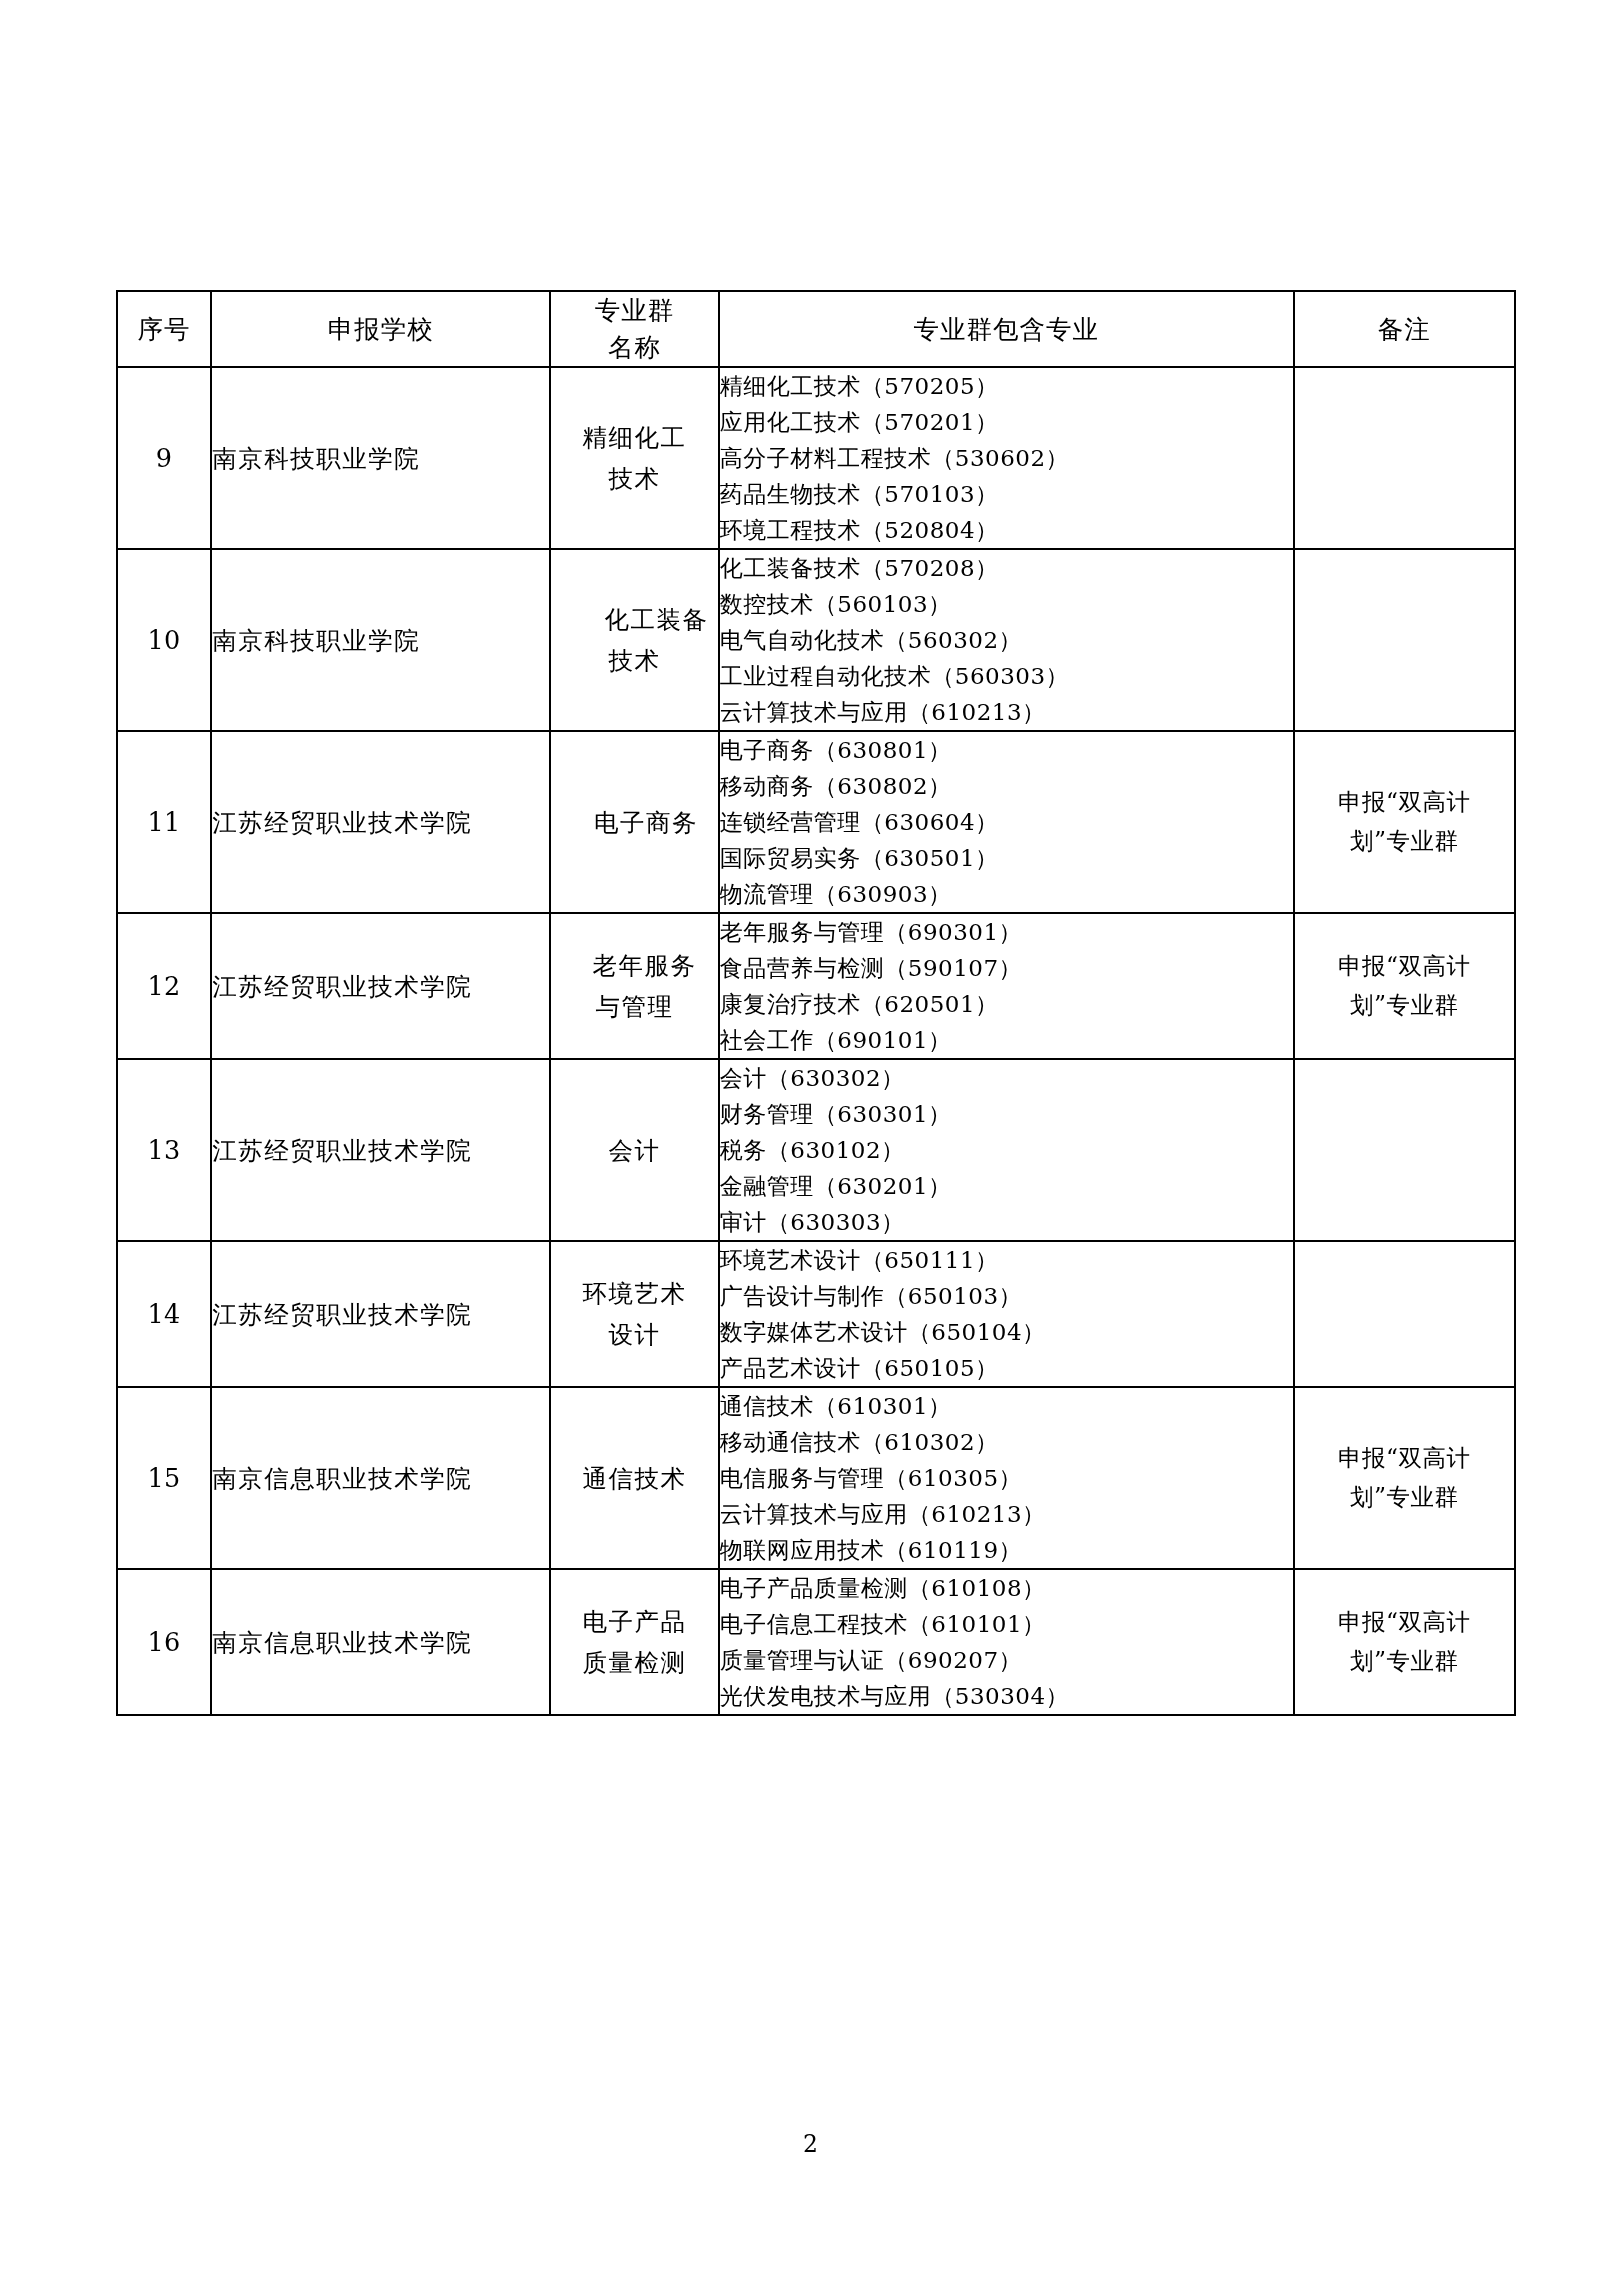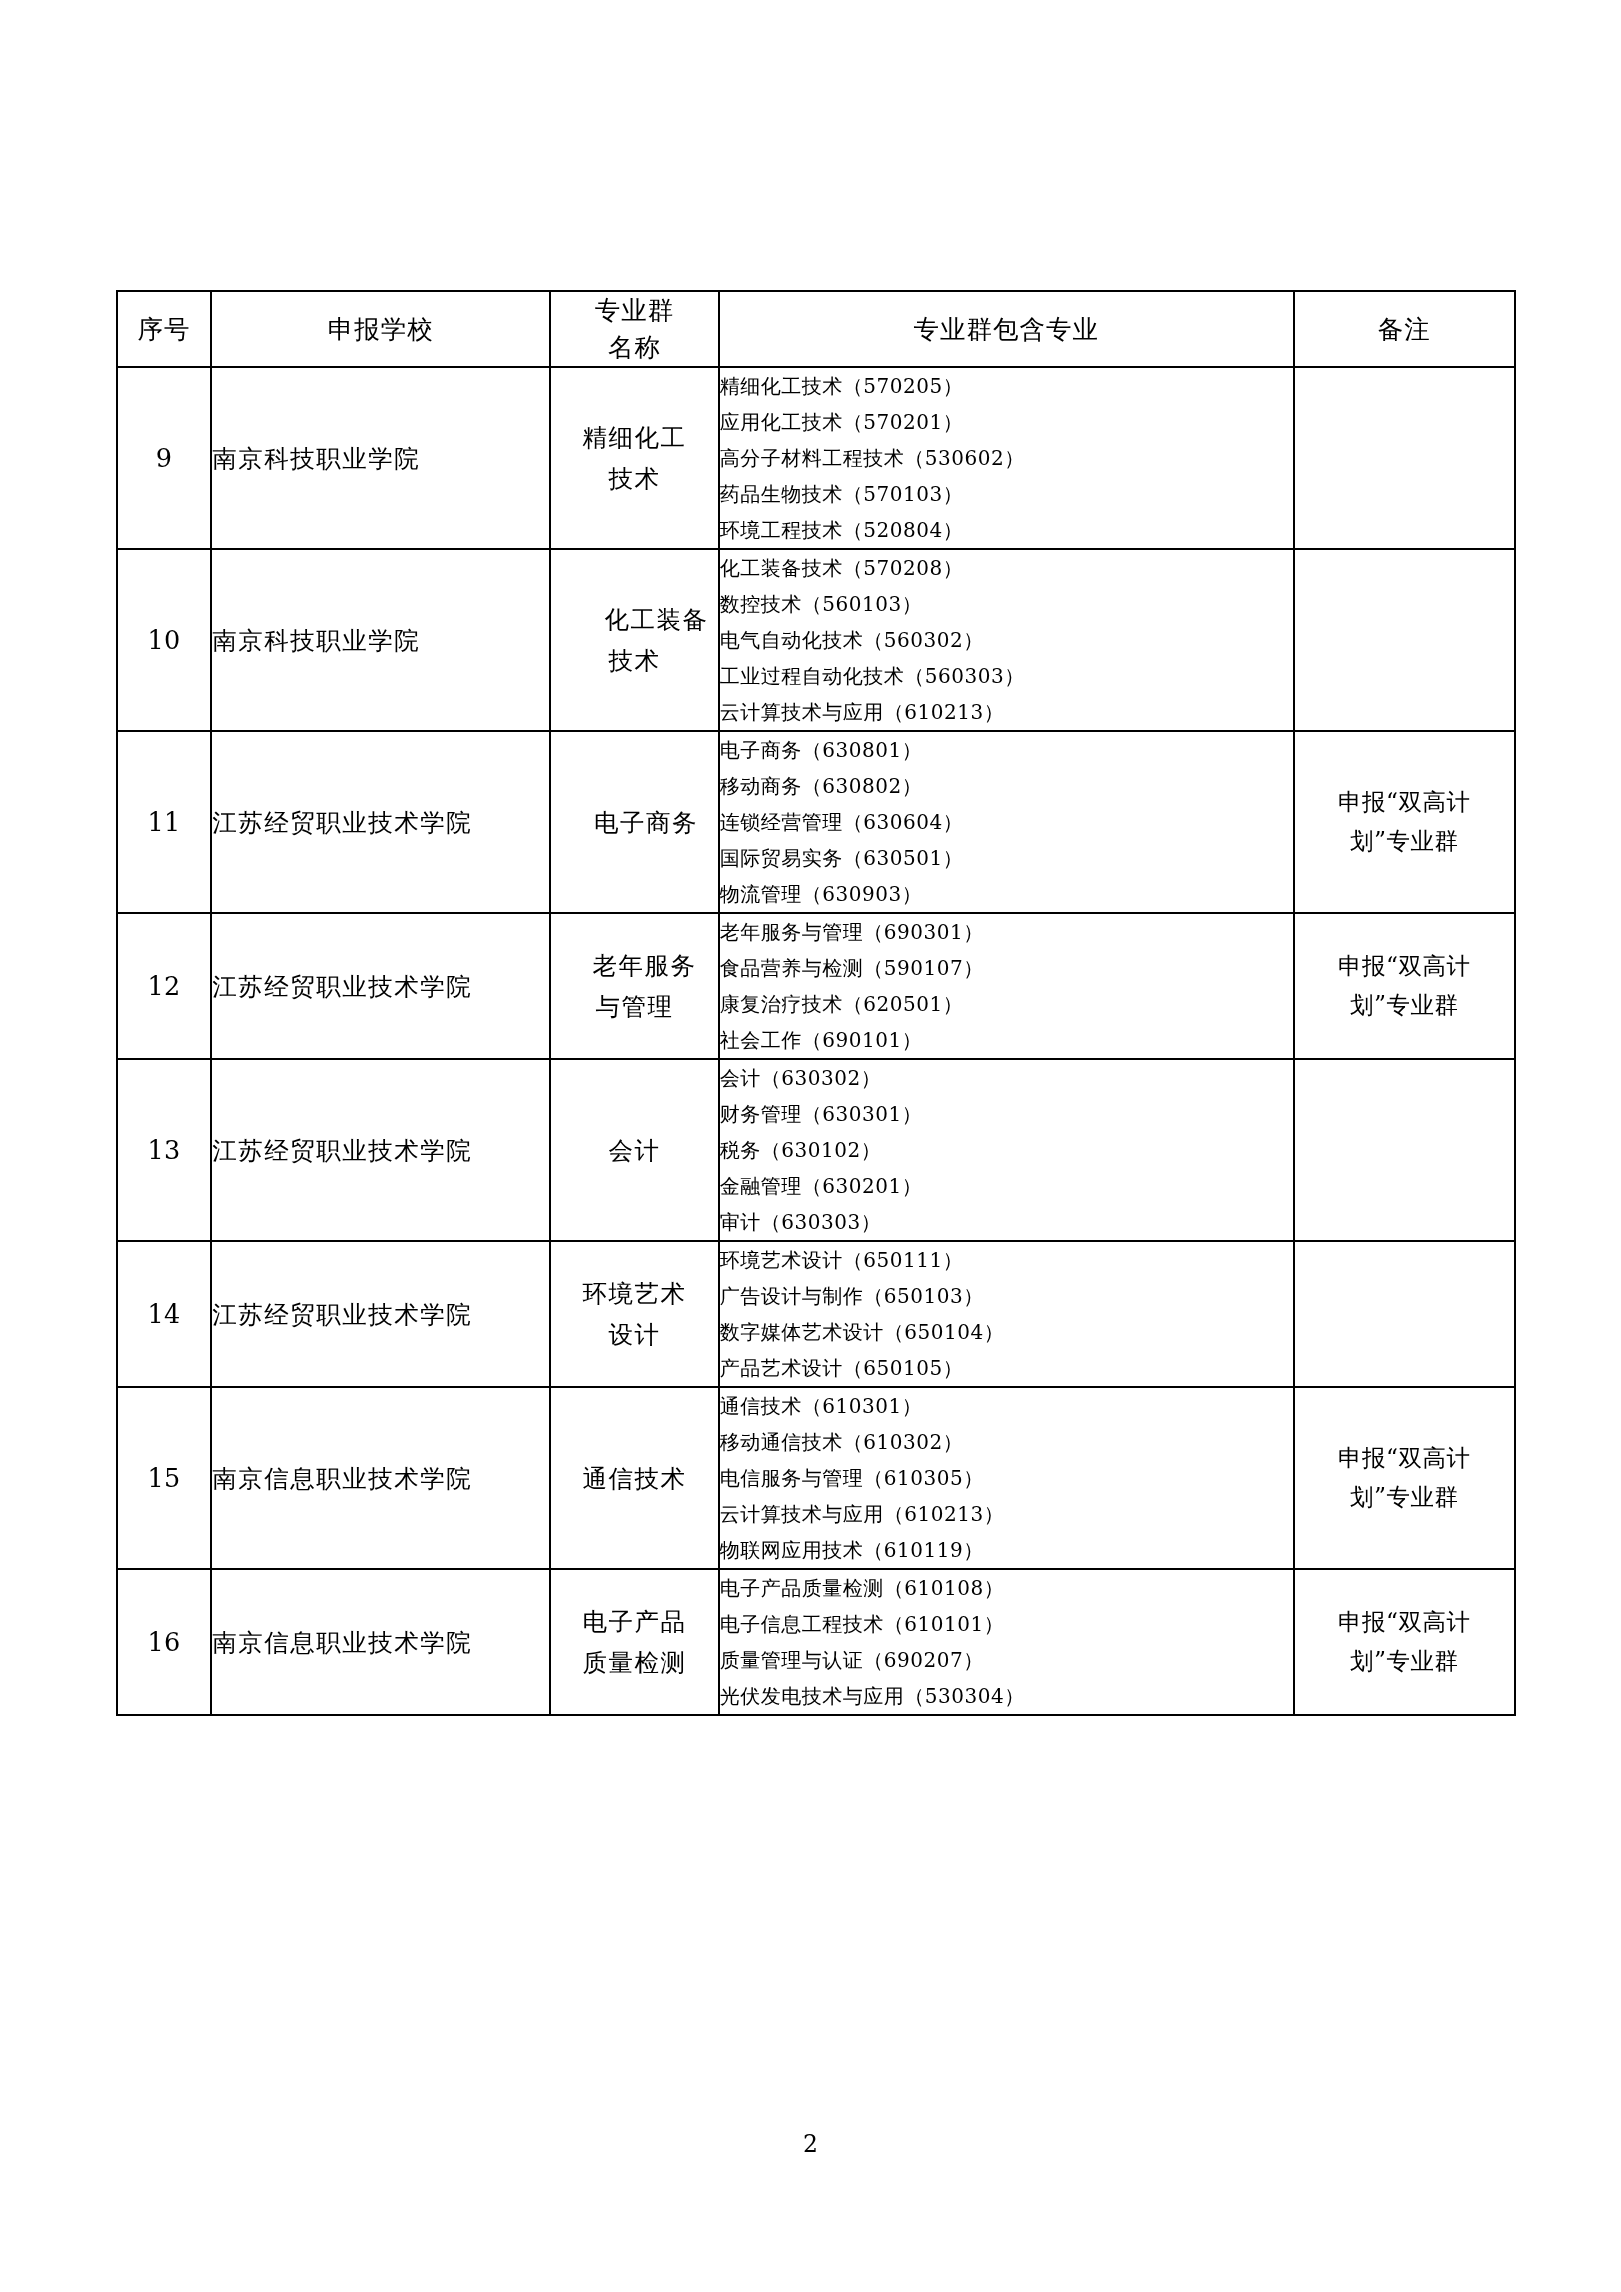--- a/index.html
+++ b/index.html
@@ -67,21 +67,21 @@
   }
   .group-cell {
     text-align: center;
     font-size: 24.5px;
     line-height: 41px;
     letter-spacing: 1.5px;
     padding: 3.9px 5.9px;
   }
   .majors-cell {
     text-align: left;
-    font-size: 20px;
+    font-size: 23px;
     padding: 11.8px 7.8px 11.8px 13.7px;
     letter-spacing: 0.5px;
   }
   .majors-cell .major-line {
     display: block;
     line-height: 36px;
     white-space: nowrap;
   }
   .remark-cell {
     text-align: center;

